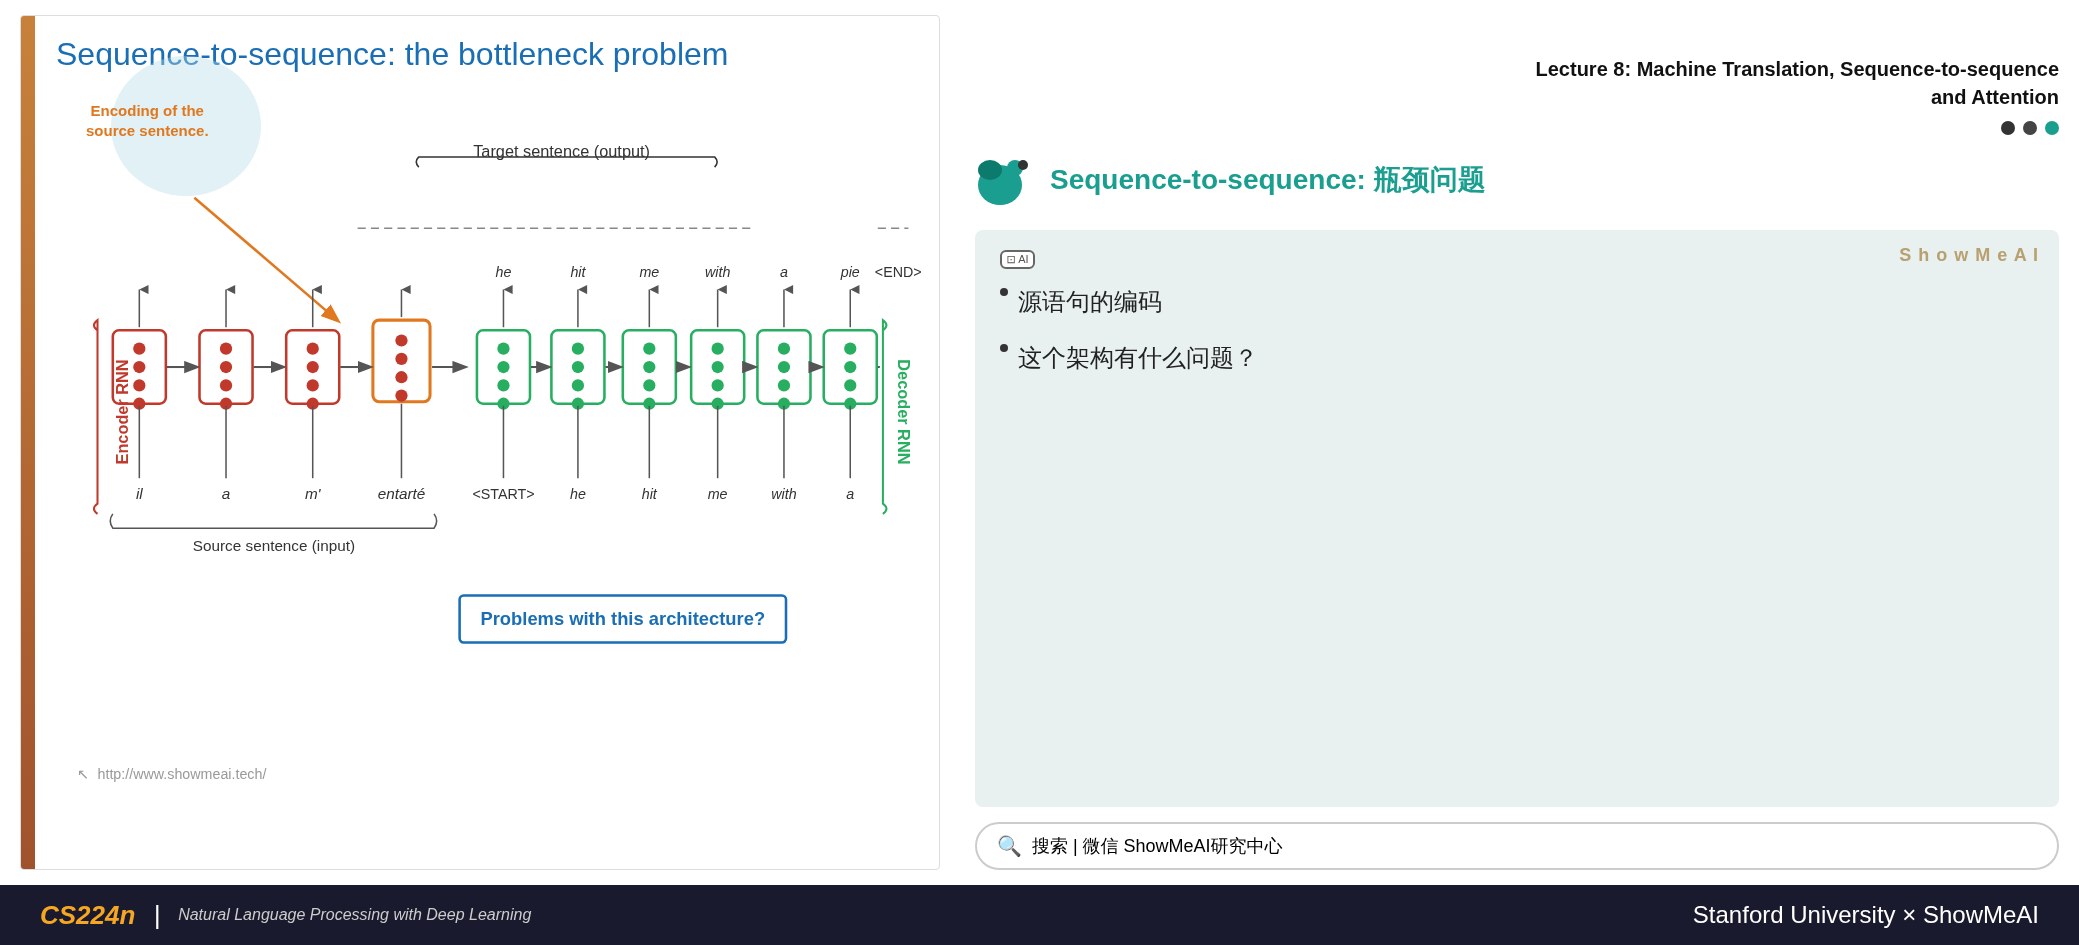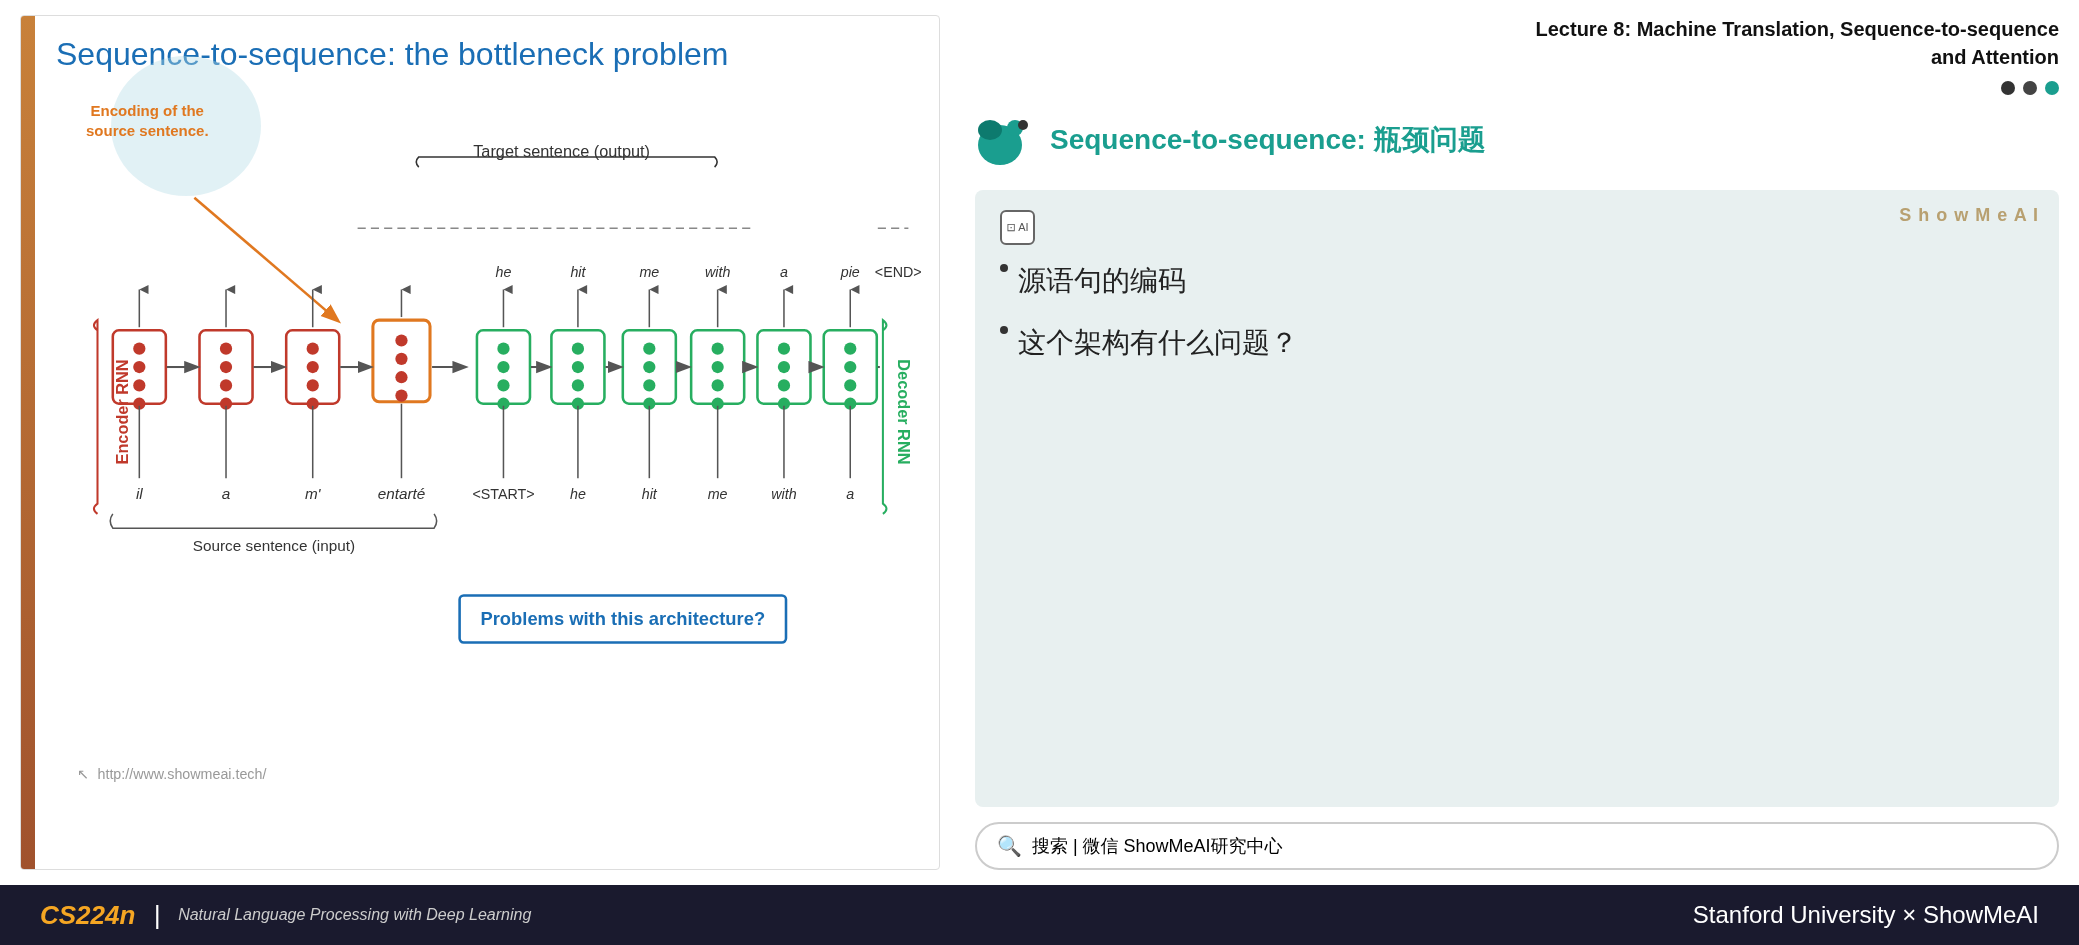--- a/index.html
+++ b/index.html
@@ -108,20 +108,21 @@
       z-index: 5;
     }
 
     
     .right-panel {
       flex: 1;
       display: flex;
       flex-direction: column;
       padding: 15px 20px;
       gap: 15px;
+      margin-top: 40px;
     }
 
     
     .lecture-header {
       text-align: right;
       font-size: 20px;
       font-weight: bold;
       color: #111;
       line-height: 1.4;
     }
@@ -169,37 +170,37 @@
       position: absolute;
       top: 15px;
       right: 20px;
       color: #b8a070;
       font-size: 18px;
       font-weight: bold;
       letter-spacing: 1px;
     }
     .ai-icon {
       width: 35px;
-      height: 35px;
+      height: 19px;
       border: 2px solid #666;
       border-radius: 6px;
       display: flex;
       align-items: center;
       justify-content: center;
       font-size: 11px;
       color: #555;
       margin-bottom: 15px;
       background: #fff;
     }
     .bullet-item {
       display: flex;
       align-items: flex-start;
       gap: 10px;
       margin-bottom: 20px;
-      font-size: 28px;
+      font-size: 24px;
       color: #222;
       line-height: 1.5;
     }
     .bullet-dot {
       margin-top: 4px;
       width: 8px;
       height: 8px;
       border-radius: 50%;
       background: #333;
       flex-shrink: 0;

